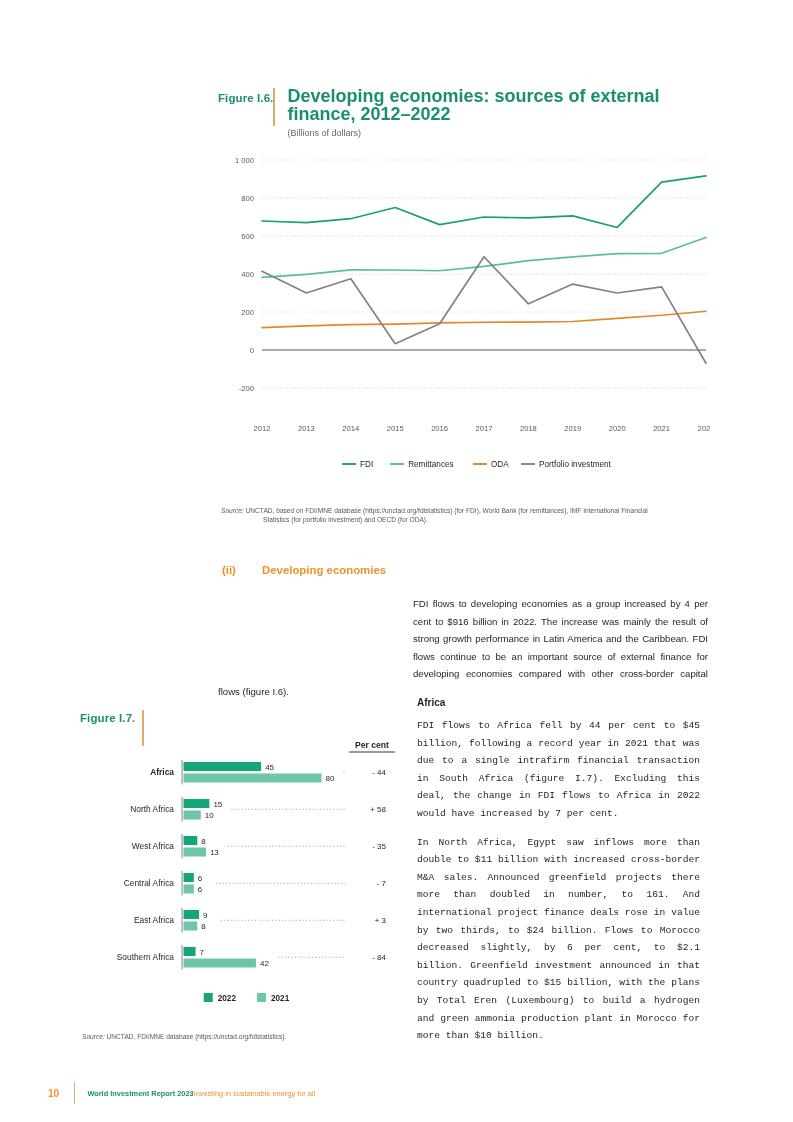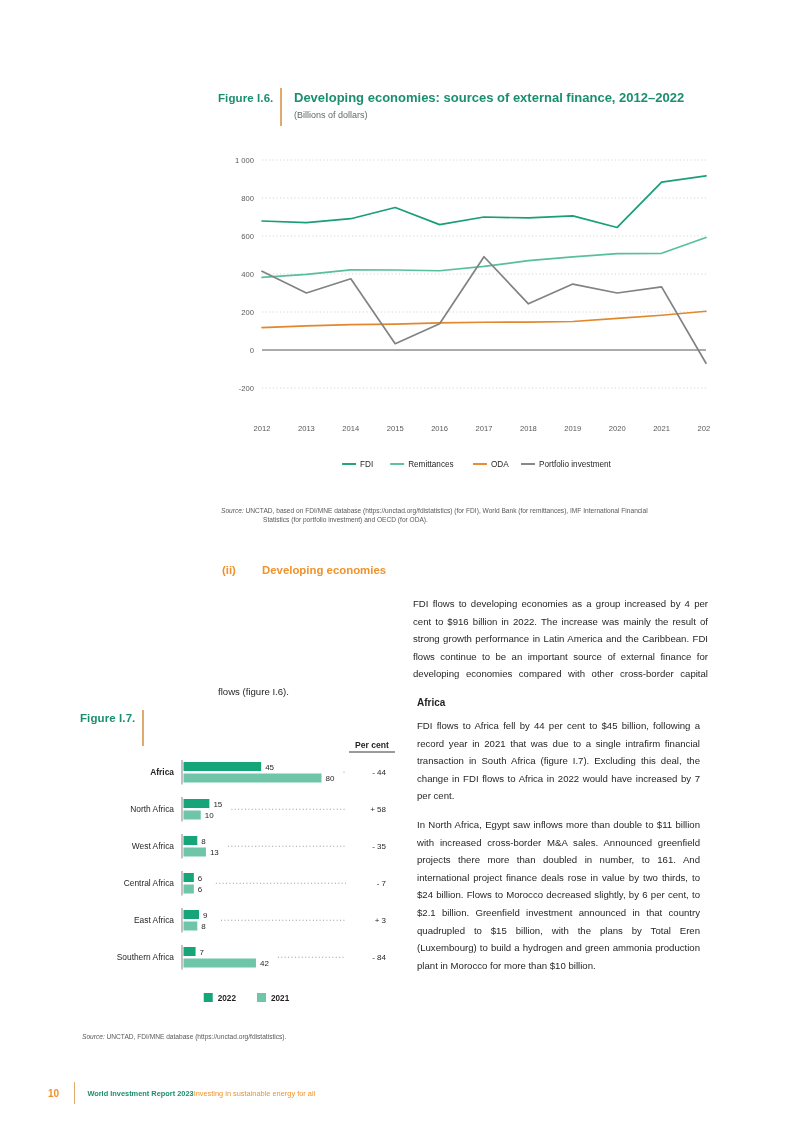--- a/index.html
+++ b/index.html
@@ -20,21 +20,21 @@
     width:2px;background:#e0a96d;align-self:stretch;flex:0 0 2px;
   }
   .fig-titlewrap{}
   .fig-title{font-weight:bold;color:#1a8f6e;}
   .fig-sub{color:#5f6a6a;font-weight:normal;}
 
   
   #fig16{position:absolute;left:218px;top:88px;width:470px;}
   #fig16 .fig-num{font-size:11.5px;padding-top:4px;width:62px;}
   #fig16 .fig-rule{margin:0 12px 0 0;height:38px;}
-  #fig16 .fig-title{font-size:13px;line-height:15px;}
+  #fig16 .fig-title{font-size:18px;line-height:15px;}
   #fig16 .fig-sub{font-size:9px;line-height:14px;display:block;margin-top:2px;}
 
   
   #fig17{position:absolute;left:80px;top:710px;width:305px;}
   #fig17 .fig-num{font-size:11.5px;padding-top:2px;width:62px;}
   #fig17 .fig-rule{margin:0 12px 0 0;height:36px;}
   #fig17 .fig-title{font-size:11.6px;line-height:14.5px;}
   #fig17 .fig-sub{font-size:8.6px;font-weight:normal;display:inline;}
 
   
@@ -64,21 +64,21 @@
   }
   .h-sub .num{display:inline-block;width:40px;}
   #sec-ii{position:absolute;left:222px;top:564px;}
 
   .body{
     font-size:9.6px;line-height:17.6px;text-align:justify;color:#231f20;
   }
   #para-lead{position:absolute;left:218px;top:595px;width:490px;}
   .floatbox{float:left;width:195px;height:74px;}
   #rightcol{position:absolute;left:417px;top:697px;width:291px;}
-  #rightcol .body{margin:0 8px 11px 0;}
+  #rightcol .body{margin:0 8px 11px 0;font-family:Liberation Mono, monospace;}
   .h-africa{font-size:10px;font-weight:bold;color:#231f20;margin:0 0 9px 0;}
 
   
   #footer{position:absolute;left:48px;top:1082px;display:flex;align-items:center;}
   #pageno{color:#f0922b;font-weight:bold;font-size:10px;width:26px;}
   #footrule{width:1.4px;height:22px;background:#e0a96d;margin-right:12px;}
   #foot-title{color:#1a8f6e;font-size:7.4px;font-weight:bold;}
   #foot-sub{color:#f0922b;font-size:7.4px;}
 </style>
 </head>

